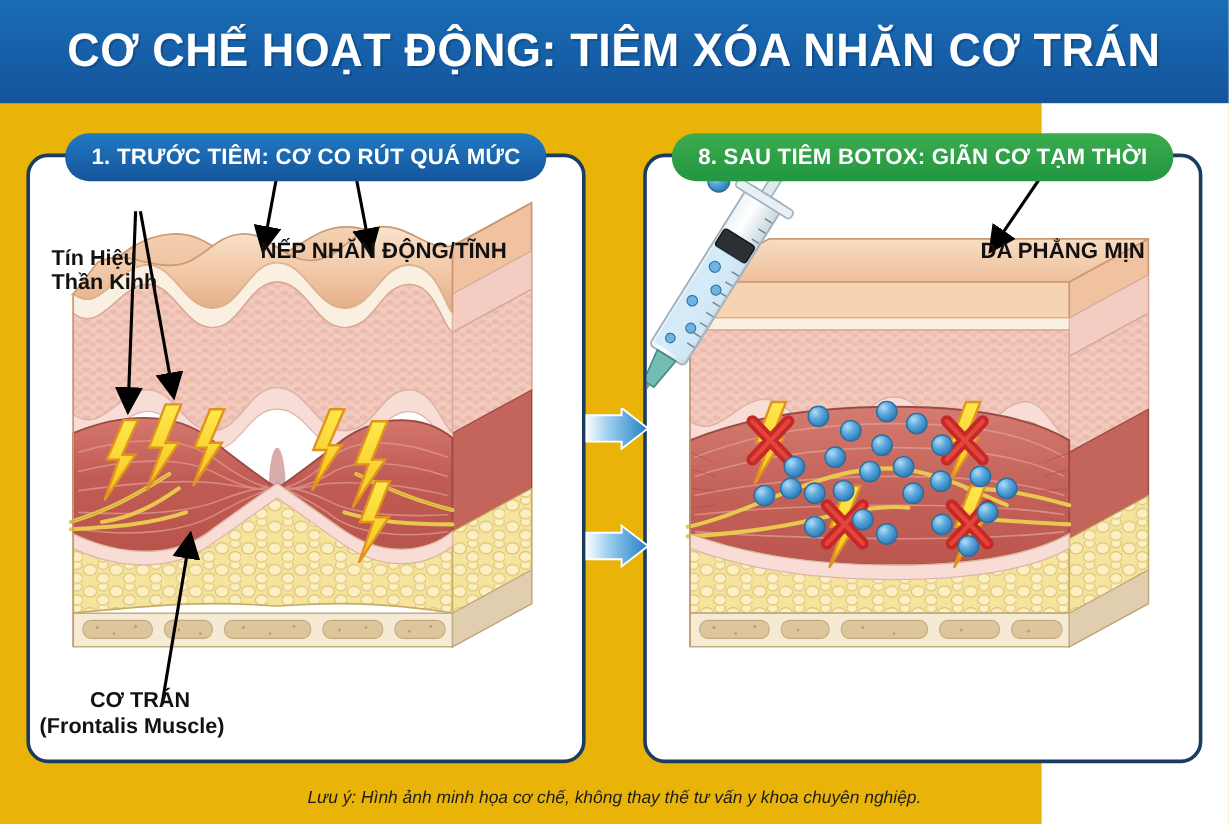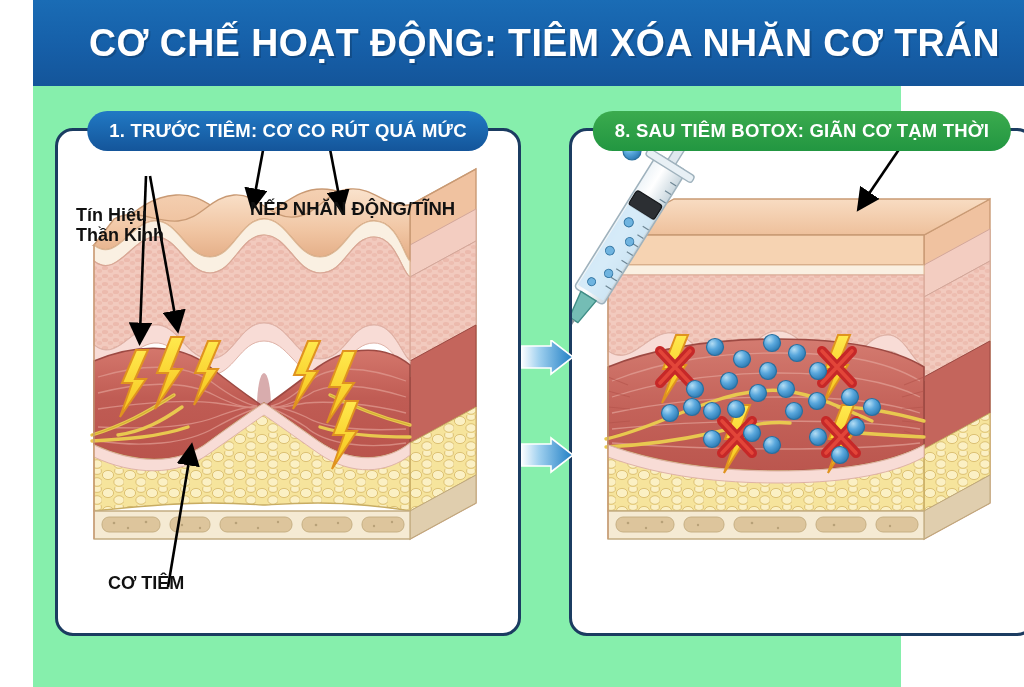--- a/index.html
+++ b/index.html
@@ -5,22 +5,21 @@
 <style>
   * { box-sizing: border-box; margin: 0; padding: 0; }
   html, body {
     width: 1024px; height: 687px;
     font-family: "Liberation Sans", sans-serif;
     overflow: hidden;
   }
   #page {
     position: relative;
     width: 868px; height: 687px;
-    background: #86efac;
-    margin-left: 33px;
+    background: #eab308;
   }
 
   
   #title-bar {
     position: absolute; left: 0; top: 0;
     width: 1024px; height: 86px;
     background: linear-gradient(180deg, #1a6cb5 0%, #165fa8 55%, #14559a 100%);
     display: flex; align-items: center; justify-content: center;
   }
   #title-text {
@@ -296,21 +295,22 @@
       <defs>
         <marker id="ah1" markerWidth="9" markerHeight="9" refX="4" refY="4.5" orient="auto">
           <path d="M0,0 L9,4.5 L0,9 Z" fill="#000"></path>
         </marker>
       </defs>
     </svg>
 
     <div class="lbl" style="left:18px; top:74px; font-size:18px; text-align:left;">Tín Hiệu
 Thần Kinh</div>
     <div class="lbl" style="left:192px; top:68px; font-size:18.5px;">NẾP NHĂN ĐỘNG/TĨNH</div>
-    <div class="lbl" style="left:50px; top:442px; font-size:18px;">CƠ TIÊM</div>
+    <div class="lbl" style="left:50px; top:442px; font-size:18px;">CƠ TRÁN</div>
+    <div class="lbl" style="left:8px; top:464px; font-size:18px;">(Frontalis Muscle)</div>
   </div>
 
   <div class="panel" id="panel-2">
     <div class="panel-header">8. SAU TIÊM BOTOX: GIÃN CƠ TẠM THỜI</div>
 
     <svg class="blk" style="left:0px; top:14px;" width="460" height="490" viewBox="0 0 460 490">
       <defs>
         <linearGradient id="skTopA" x1="0" y1="0" x2="0" y2="1">
           <stop offset="0%" stop-color="#f8dcc2"></stop>
             <stop offset="100%" stop-color="#eec09b"></stop>
@@ -502,32 +502,34 @@
 
         <path d="M57,248 L57,332" stroke="#8a949b" stroke-width="2.6"></path>
         <path d="M57,332 L57,342" stroke="#8a949b" stroke-width="1.4"></path>
       </g>
 
       <g stroke="#000" stroke-width="2.6" fill="none">
         <path d="M330,0 L292,56" marker-end="url(#ah2)"></path>
       </g>
     </svg>
 
+    <div class="lbl" style="left:278px; top:68px; font-size:18.5px;">DA PHẲNG MỊN</div>
   </div>
 
   <svg id="arrows" viewBox="0 0 52 140">
     <defs>
       <linearGradient id="arrGrad" x1="0" y1="0" x2="1" y2="0">
         <stop offset="0%" stop-color="#ffffff"></stop>
         <stop offset="35%" stop-color="#9fd0ef"></stop>
         <stop offset="100%" stop-color="#1f7ec4"></stop>
       </linearGradient>
     </defs>
     <g>
       <path d="M0,6 L30,6 L30,0 L52,17 L30,34 L30,28 L0,28 Z" fill="url(#arrGrad)" stroke="#ffffff" stroke-width="1.6"></path>
     </g>
     <g>
       <path d="M0,104 L30,104 L30,98 L52,115 L30,132 L30,126 L0,126 Z" fill="url(#arrGrad)" stroke="#ffffff" stroke-width="1.6"></path>
     </g>
   </svg>
 
+  <div id="footer-note">Lưu ý: Hình ảnh minh họa cơ chế, không thay thế tư vấn y khoa chuyên nghiệp.</div>
 
 </div>
 
 </body></html>

